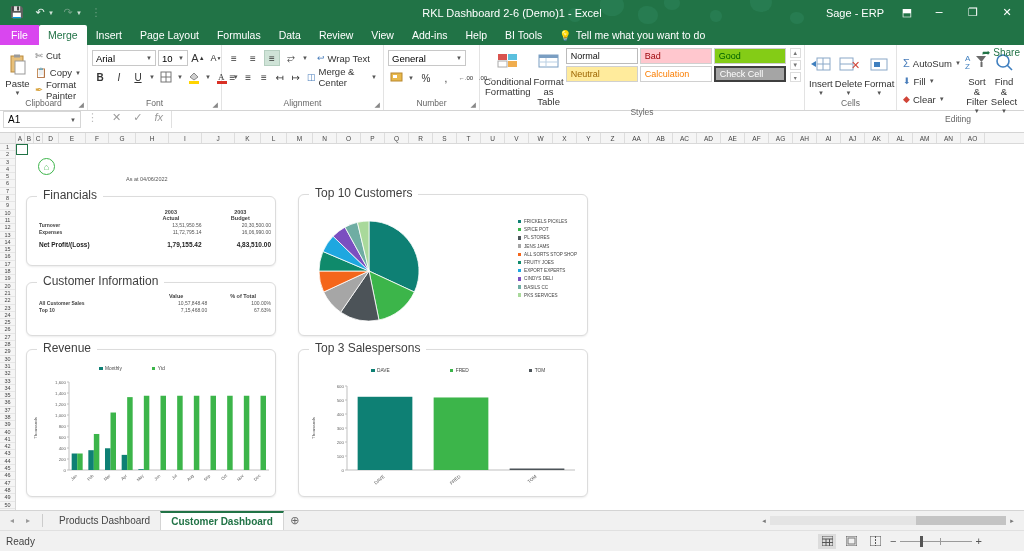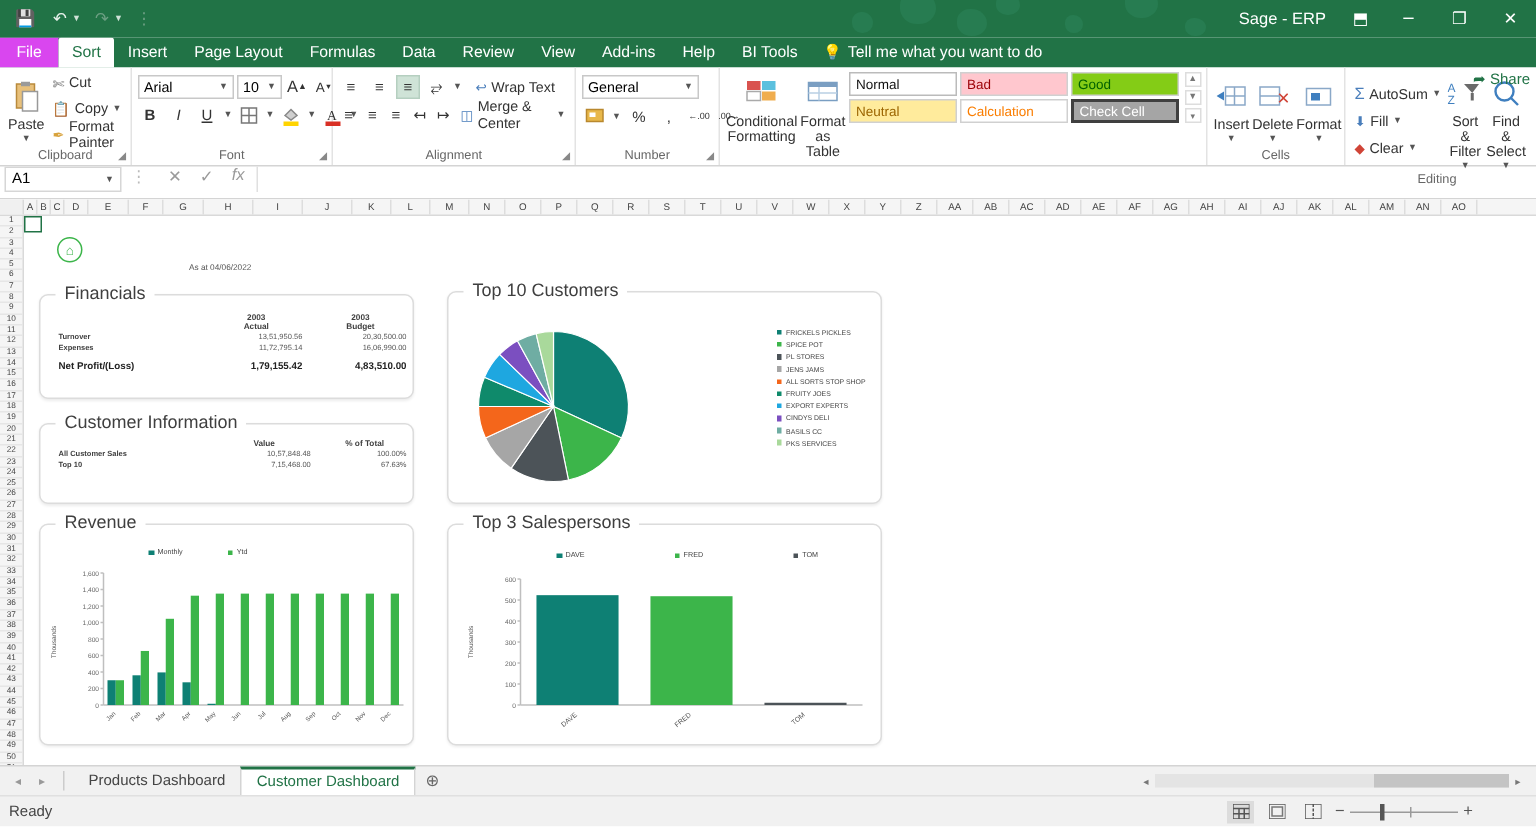--- a/index.html
+++ b/index.html
@@ -164,21 +164,21 @@
 
   
   .tabsrow {
     height: 20px; background: #f1f1f1; border-top: 1px solid #d4d4d4; display: flex; align-items: center;
     flex: none; padding-left: 4px; gap: 0;
   }
   .navarrow { width: 16px; text-align: center; font-size: 8px; color: #999; }
   .sheettab {
     font-size: 10px; color: #444; padding: 0 10px; height: 19px; line-height: 19px;
   }
-  .sheettab.active { background: #fff; color: #217346; font-weight: normal; border-top: 2px solid #217346;
+  .sheettab.active { background: #fff; color: #217346; font-weight: bold; border-top: 2px solid #217346;
     border-left: 1px solid #d4d4d4; border-right: 1px solid #d4d4d4; line-height: 17px;}
   .addsheet { width: 22px; text-align: center; font-size: 11px; color: #666; }
   .hscroll { margin-left: auto; display: flex; align-items: center; width: 260px; margin-right: 6px; }
   .hs-track { flex: 1; height: 9px; background: #e4e4e4; position: relative; }
   .hs-thumb { position: absolute; right: 0; top: 0; width: 90px; height: 9px; background: #c4c4c4; }
   .hs-arrow { font-size: 7px; color: #777; width: 12px; text-align: center; }
 
   .statusbar {
     height: 21px; background: #f1f1f1; display: flex; align-items: center; flex: none;
     border-top: 1px solid #e0e0e0; font-size: 10px; color: #444; padding: 0 6px;
@@ -208,32 +208,33 @@
       <i style="left:230px;top:12px;width:14px;height:12px"></i>
     </div>
     <div class="qat">
       <div class="qat-btn">💾</div>
       <div class="qat-btn">↶</div>
       <div class="qat-caret">▼</div>
       <div class="qat-btn dim">↷</div>
       <div class="qat-caret">▼</div>
       <div class="qat-btn dim">⋮</div>
     </div>
+    <div class="title-text">RKL Dashboard 2-6 (Demo)1  -  Excel</div>
     <div class="tb-right">
       <span class="user-name">Sage - ERP</span>
       <div class="tb-icon">⬒</div>
       <div class="winbtn">─</div>
       <div class="winbtn">❐</div>
       <div class="winbtn">✕</div>
     </div>
   </div>
 
   <div class="tabbar">
     <div class="tab file">File</div>
-    <div class="tab active">Sort</div>
+    <div class="tab active">Merge</div>
     <div class="tab">Insert</div>
     <div class="tab">Page Layout</div>
     <div class="tab">Formulas</div>
     <div class="tab">Data</div>
     <div class="tab">Review</div>
     <div class="tab">View</div>
     <div class="tab">Add-ins</div>
     <div class="tab">Help</div>
     <div class="tab">BI Tools</div>
     <div class="tellme">
@@ -417,20 +418,21 @@
           <div class="style-cell" style="background:#ffeb9c;color:#9c6500">Neutral</div>
           <div class="style-cell" style="background:#fff;color:#fa7d00">Calculation</div>
           <div class="style-cell" style="background:#a5a5a5;color:#fff;border:2px solid #3f3f3f">Check Cell</div>
         </div>
         <div class="gal-scroll">
           <span>▲</span>
           <span>▼</span>
           <span>▾</span>
         </div>
       </div>
+      <div class="group-title">Styles</div>
     </div>
 
     <div class="group" style="width:92px">
       <div class="group-body" style="padding-top:3px">
         <div class="bigbtn" style="width:30px">
           <span class="glyph">
             <svg width="20" height="18">
                 <rect x="6" y="2" width="13" height="12" fill="#fff" stroke="#8aa8c8"></rect>
                 <line x1="6" y1="8" x2="19" y2="8" stroke="#8aa8c8"></line>
                 <line x1="12" y1="2" x2="12" y2="14" stroke="#8aa8c8"></line>

